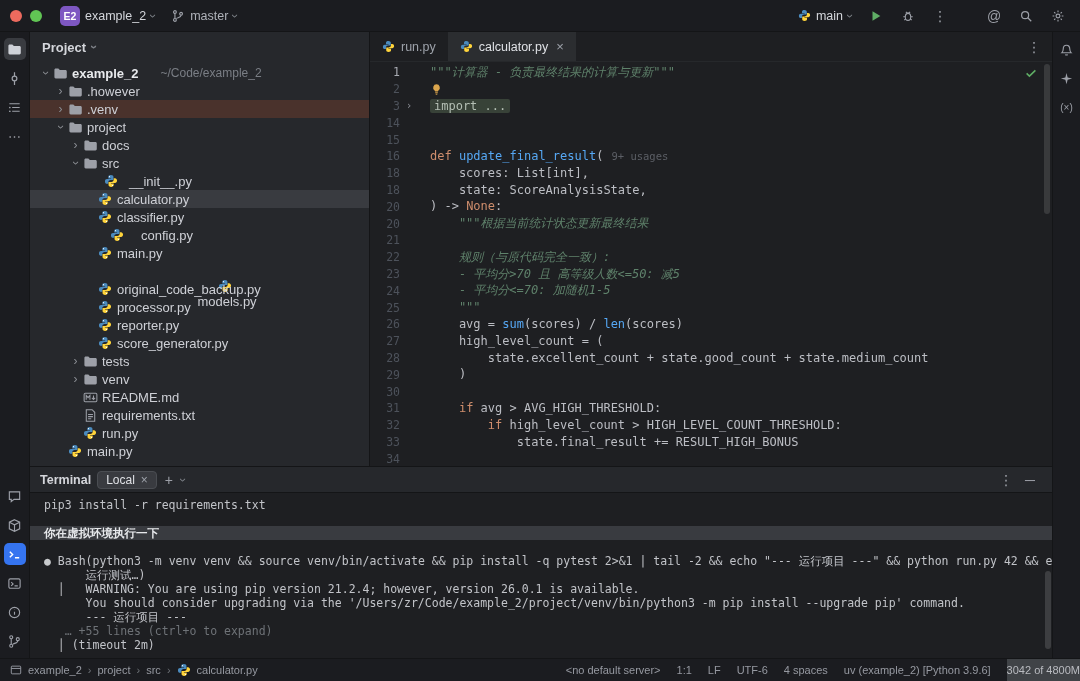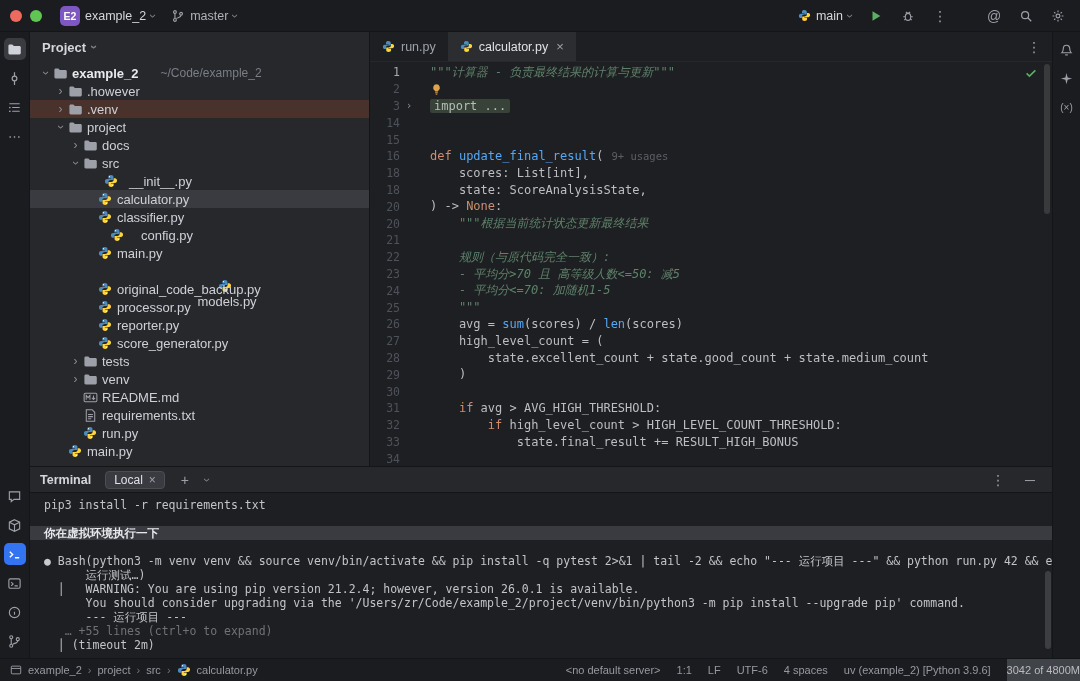--- a/index.html
+++ b/index.html
@@ -79,21 +79,21 @@
   .s-bi{color:var(--function_blue)}
   .s-doc{color:var(--docstring_green);font-style:italic}
   .s-folded{background:#384238;color:#b4bfb4;border-radius:2px;padding:0 4px}
   .s-inlay{color:#5c5f66;font-size:10.5px;margin-left:8px}
   .bulb{display:inline-flex;vertical-align:middle;margin-right:4px}
   .inspect-ok{position:absolute;top:4px;right:14px}
   .ed-scroll{position:absolute;top:2px;right:2px;width:6px;height:150px;border-radius:3px;background:rgba(255,255,255,.12)}
 
   
   .terminal{height:192px;flex:0 0 192px;border-top:1px solid var(--line);display:flex;flex-direction:column;position:relative;background:var(--bg1)}
-  .term-header{height:26px;flex:0 0 26px;background:#26282c;border-bottom:1px solid var(--line);display:flex;align-items:center;padding:0 10px;gap:8px}
+  .term-header{height:26px;flex:0 0 26px;background:#26282c;border-bottom:1px solid var(--line);display:flex;align-items:center;padding:0 10px;gap:0}
   .term-title{font-size:12.5px;font-weight:bold;color:#d4d6db;margin-right:6px}
   .term-tab{display:flex;align-items:center;gap:6px;background:var(--selection_gray);border:1px solid #4a4d52;border-radius:4px;padding:1px 8px;font-size:12px;color:#dfe1e5}
   .term-tab .x{color:#9da2aa}
   .term-spacer{flex:1}
   .term-body{flex:1;overflow:hidden;padding-top:5px;font-family:"DejaVu Sans Mono","Liberation Mono",monospace}
   .term-line{height:14px;line-height:14px;white-space:pre;font-size:11.5px;color:#c2c4c9;padding-left:14px}
   .term-hl{background:var(--selection_gray);color:#e6e8eb;font-weight:bold}
   .term-dim{color:var(--txt-faint)}
   .t-bullet{color:#c8cacd}
   .term-scroll{position:absolute;right:1px;top:104px;width:6px;height:78px;border-radius:3px;background:rgba(255,255,255,.14)}

